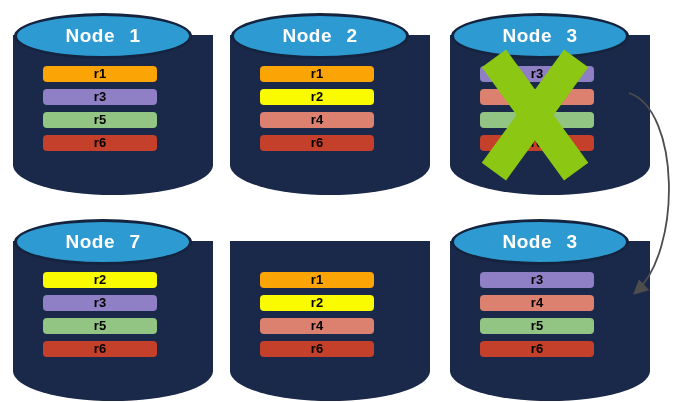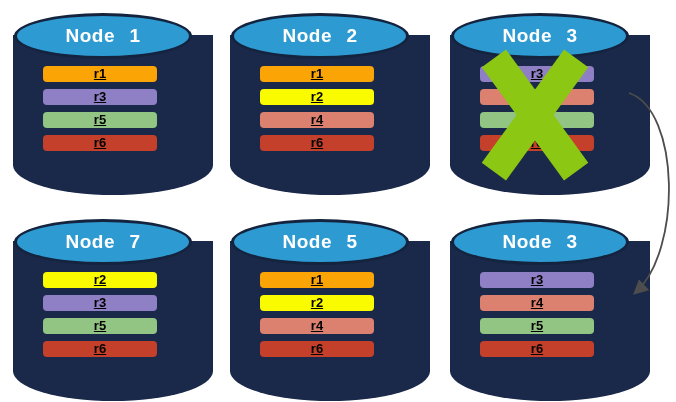--- a/index.html
+++ b/index.html
@@ -51,21 +51,20 @@
 
   .bars { position: absolute; left: 30px; top: 58px; width: 114px; }
   .bar {
     position: relative;
     width: 114px; height: 16px;
     margin-bottom: 7px;
     border-radius: 4px;
     display: flex;
     align-items: center;
     justify-content: center;
-    text-decoration: underline;
   }
   .bar-label {
     color: var(--replica-label-text, #000000);
     font-weight: bold;
     font-size: 13px;
     line-height: 16px;
   }
 
   
   .x-stroke {
@@ -173,23 +172,20 @@
         </div>
       <div class="bar" style="background: rgb(196, 64, 42);">
           <span class="bar-label">r6</span>
         </div>
     </div>
   </div>
 
   <div class="node" style="left:230px; top:214px;">
     <div class="cyl-side"></div>
     <div class="cyl-bottom"></div>
-    <div class="cyl-top">
-      <span class="node-title">Node 5</span>
-    </div>
     <div class="bars">
       <div class="bar" style="background: rgb(250, 164, 5);">
           <span class="bar-label">r1</span>
         </div>
       <div class="bar" style="background: rgb(251, 251, 0);">
           <span class="bar-label">r2</span>
         </div>
       <div class="bar" style="background: rgb(220, 128, 112);">
           <span class="bar-label">r4</span>
         </div>

